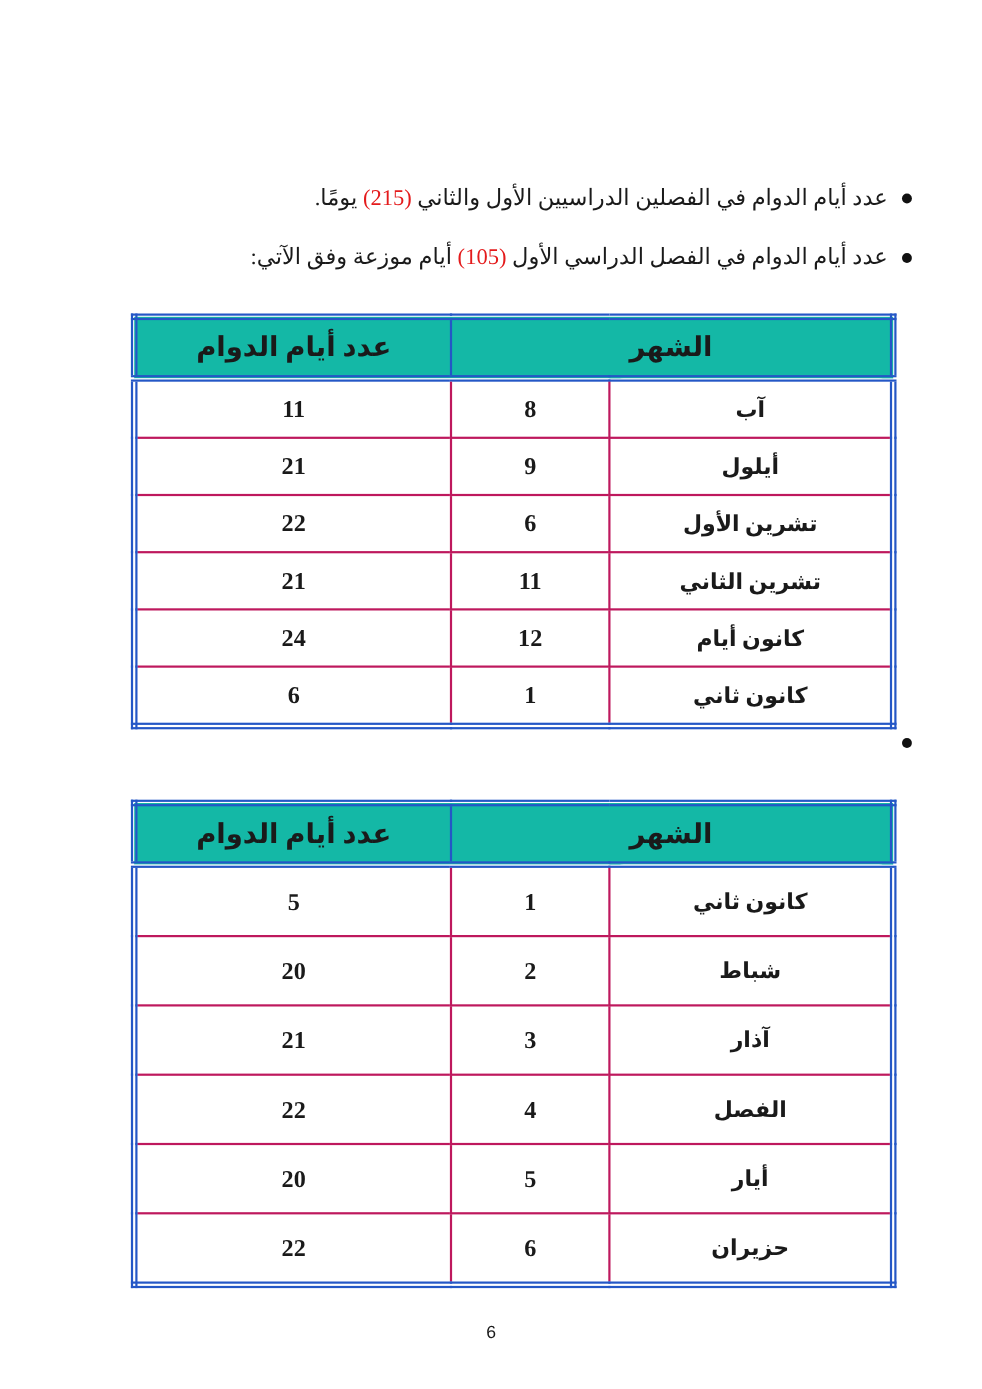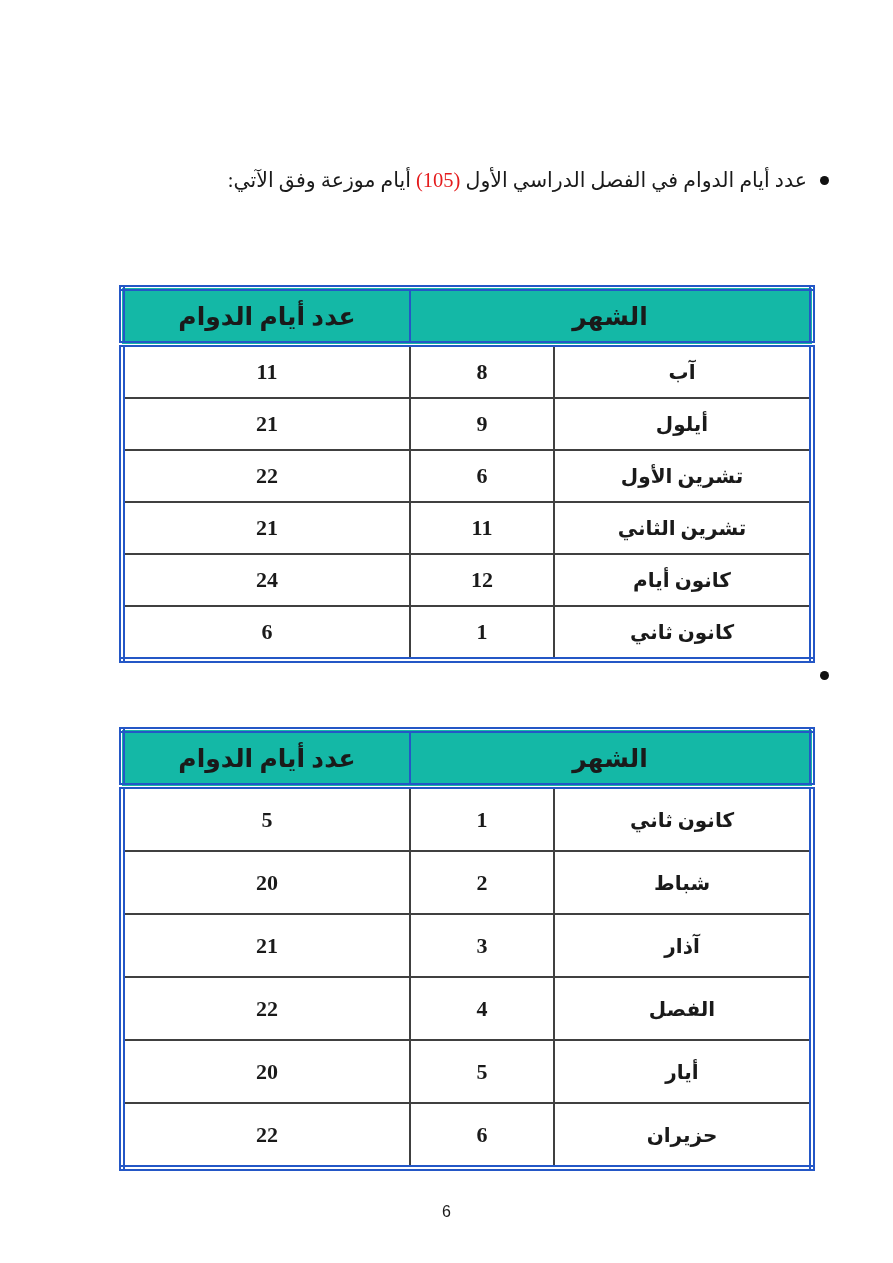--- a/index.html
+++ b/index.html
@@ -68,21 +68,21 @@
   table.att th {
     border: 2px solid #2457c6;
     border-bottom: 6px double #2457c6;
     background: #14b8a6;
     font-size: 25px;
     font-weight: bold;
     height: 50px;
     padding: 0;
   }
   table.att td {
-    border: 2px solid #404040;
+    border: 2px solid #be185d;
     background: #ffffff;
     font-weight: bold;
     padding: 0;
   }
   table.t1 td { height: 50px; }
   table.t2 td { height: 61px; }
   td.name { font-size: 20px; border-radius: 13px; }
   td.num  { font-size: 22px; }
   td.days { font-size: 22px; }
 
@@ -99,20 +99,24 @@
   }
 </style>
 </head>
 <body>
 
 <div class="page">
 
   <div class="bullets">
     <div class="bullet">
       <span class="dot"></span>
+      <span><span>عدد أيام الدوام في الفصلين الدراسيين الأول والثاني </span><span class="red">(215)</span><span> يومًا.</span></span>
+    </div>
+    <div class="bullet">
+      <span class="dot"></span>
       <span><span>عدد أيام الدوام في الفصل الدراسي الأول </span><span class="red">(105)</span><span> أيام موزعة وفق الآتي:</span></span>
     </div>
   </div>
 
   <table class="att t1">
     <colgroup>
         <col class="c-name">
         <col class="c-num">
         <col class="c-days">
       </colgroup>

